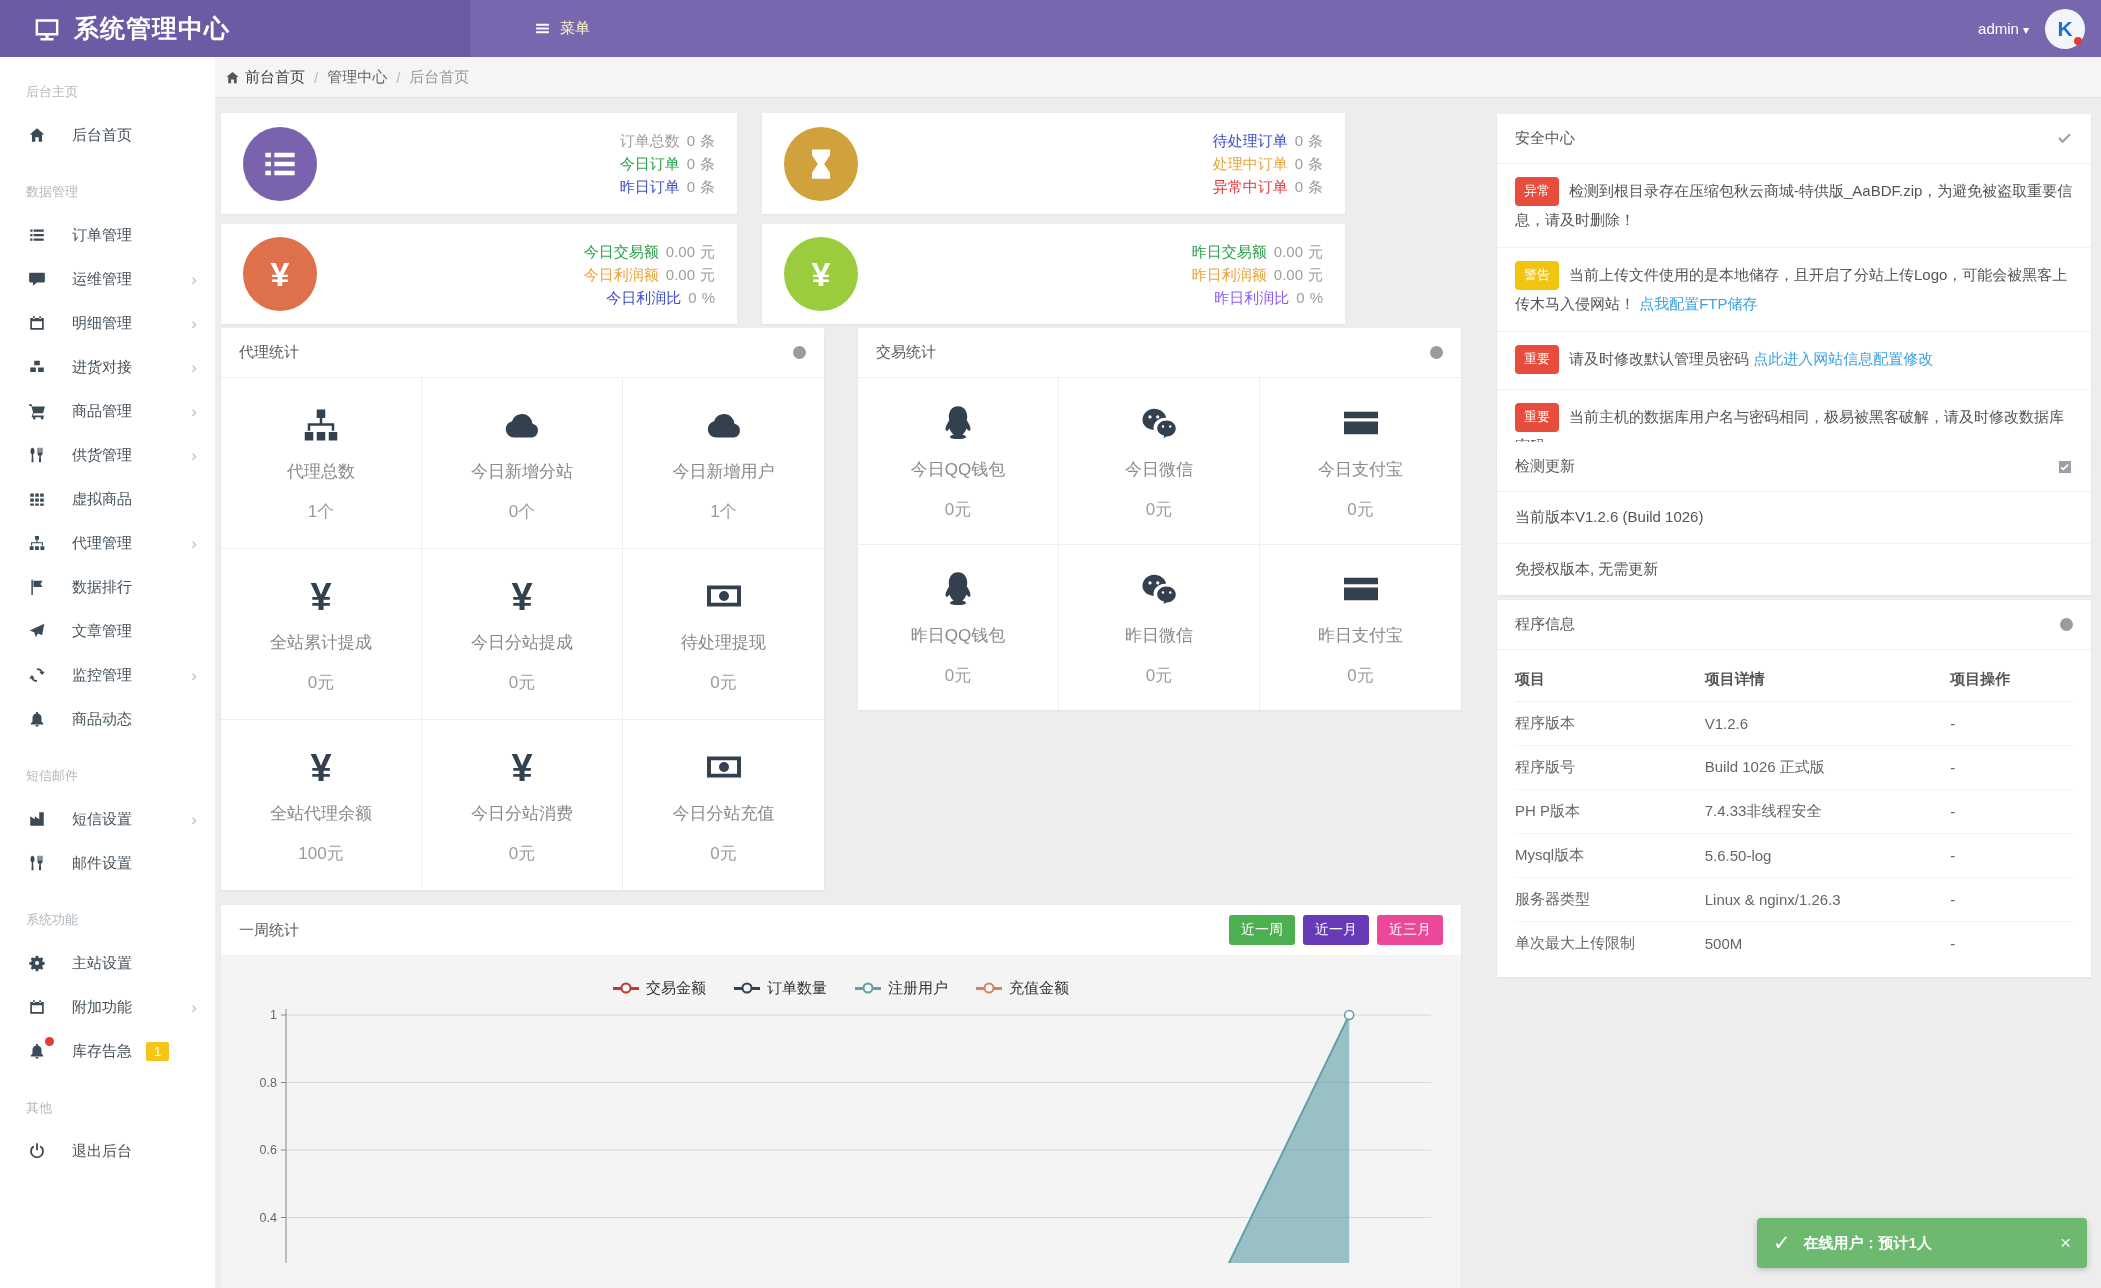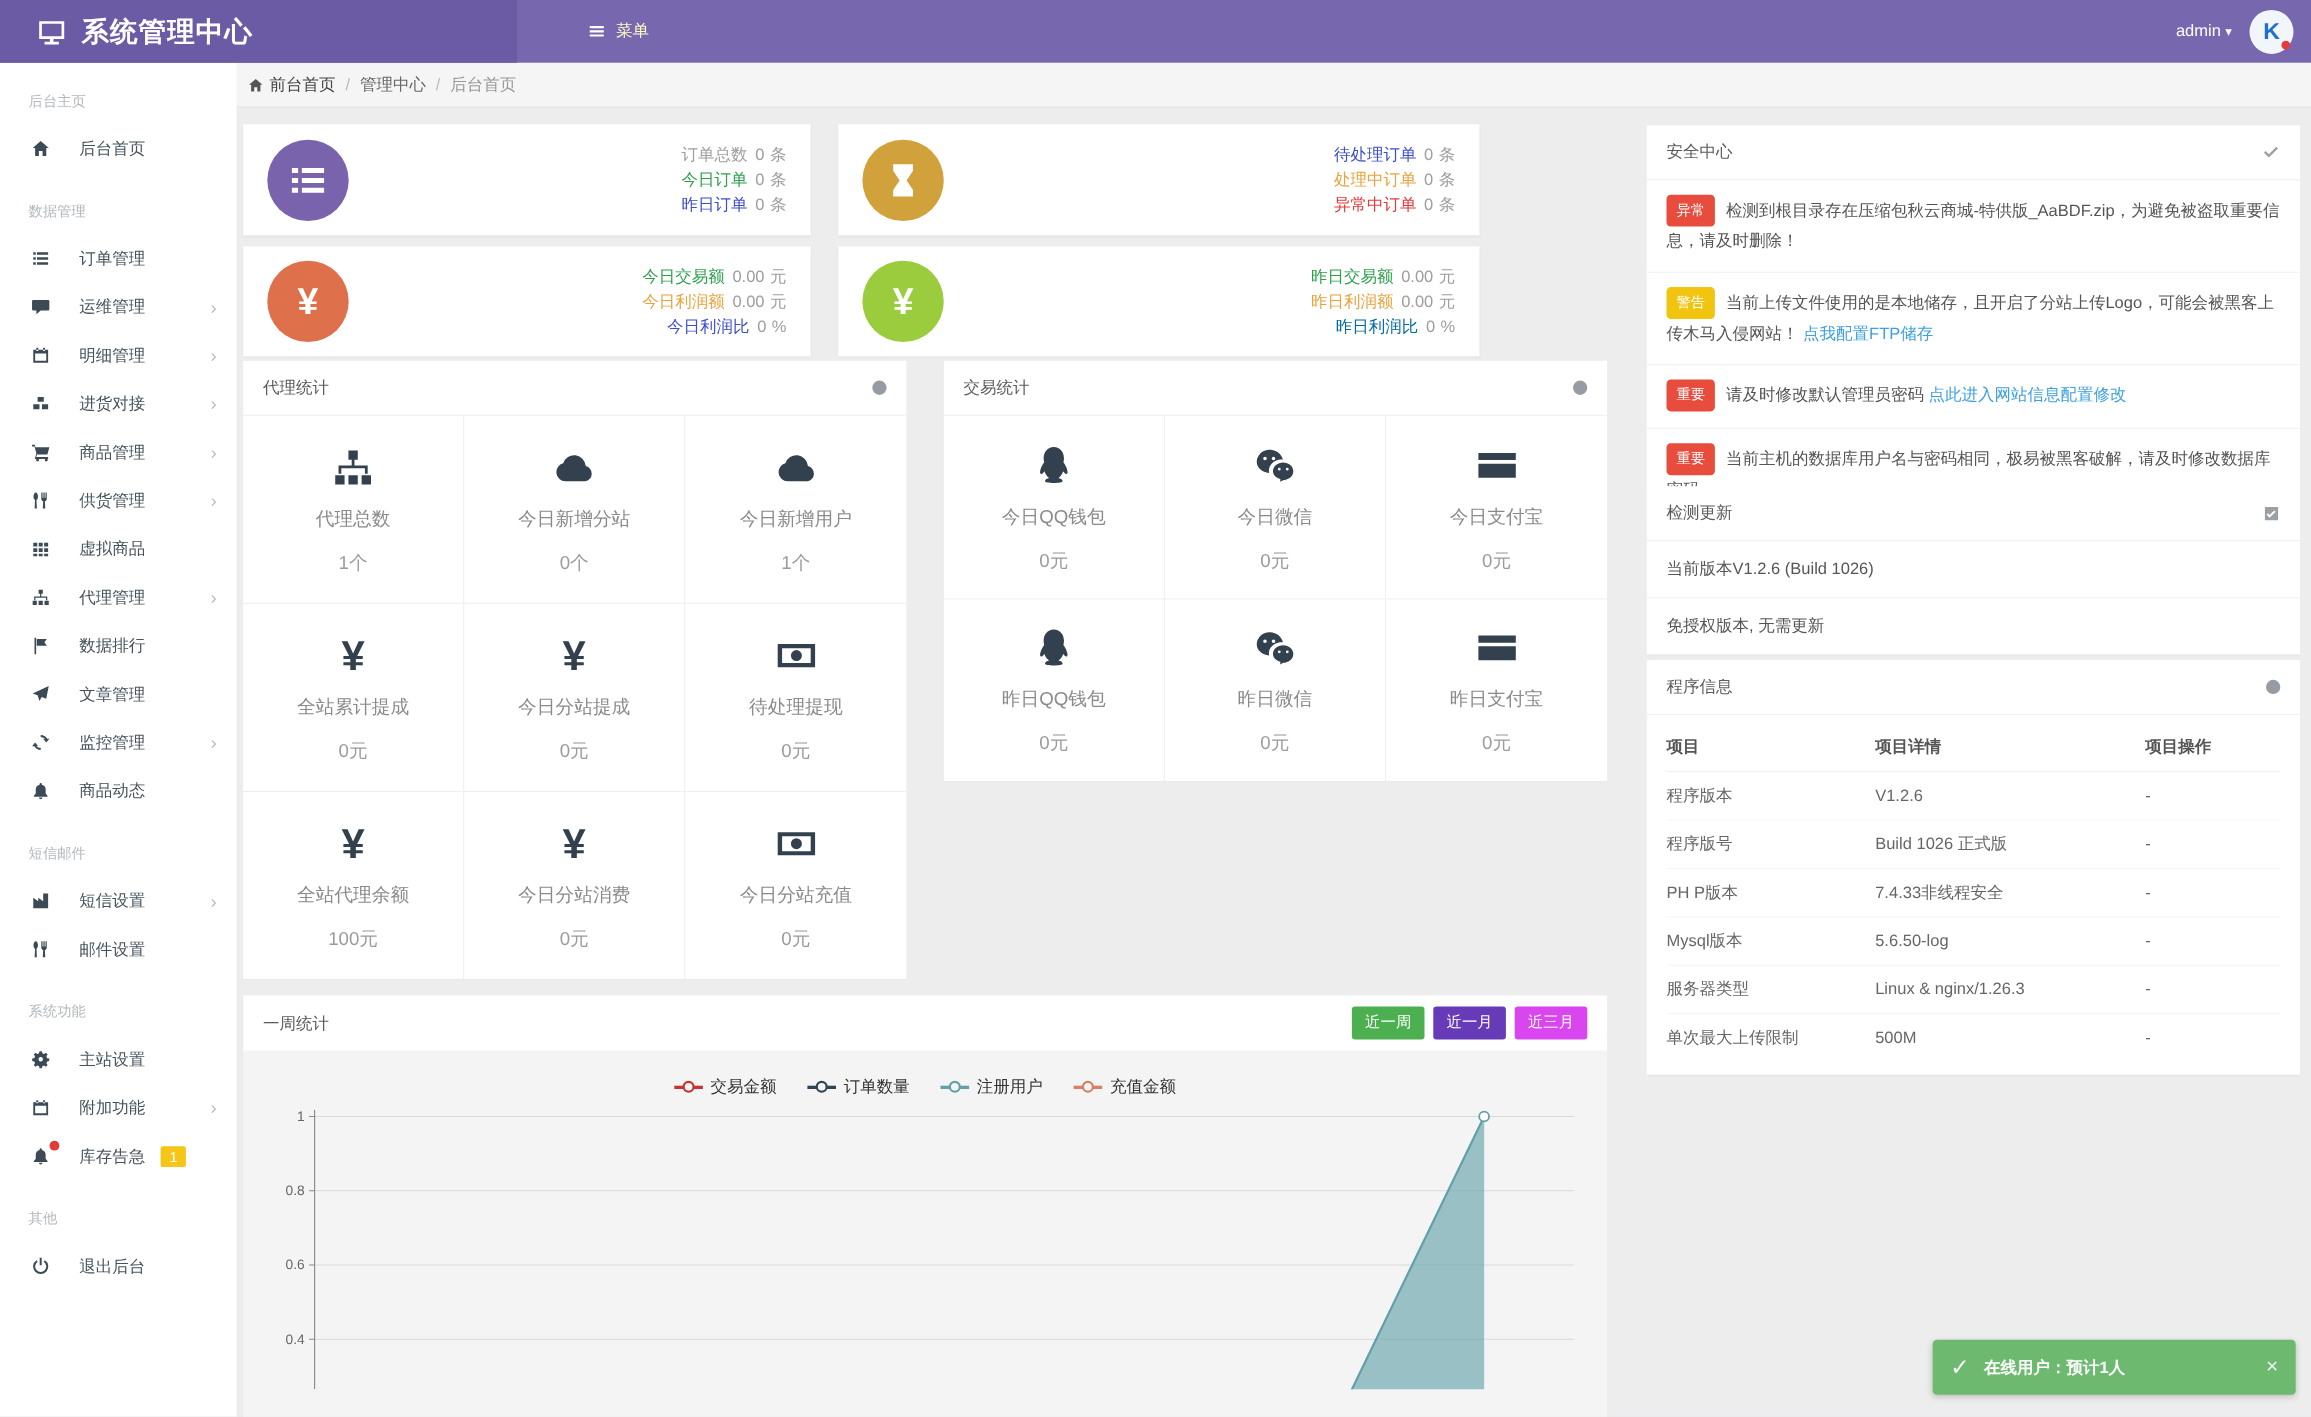--- a/index.html
+++ b/index.html
@@ -346,21 +346,21 @@
           <div><span class="lbl" style="color: rgb(61, 78, 201);">今日利润比</span><span class="val">0</span><span class="unit">%</span></div>
         </div>
       </div>
       <div class="panel abs stat-card" style="left: 762px; top: 224px; width: 583px; height: 100px;">
         <div class="circle" style="background: rgb(155, 204, 61);">
           <span class="yen-big">¥</span>
         </div>
         <div class="stat-lines">
           <div><span class="lbl" style="color: rgb(44, 160, 74); padding-left: 26px;">昨日交易额</span><span class="val">0.00</span><span class="unit">元</span></div>
           <div><span class="lbl" style="color: rgb(232, 163, 60);">昨日利润额</span><span class="val">0.00</span><span class="unit">元</span></div>
-          <div><span class="lbl" style="color: #0369a1;">昨日利润比</span><span class="val">0</span><span class="unit">%</span></div>
+          <div><span class="lbl" style="color: #8b5cf6;">昨日利润比</span><span class="val">0</span><span class="unit">%</span></div>
         </div>
       </div>
     </div>
 
   <section class="panel abs" style="left:221px;top:328px;width:603px;height:562px;">
     <div class="panel-hd">
       <span class="panel-title">代理统计</span>
       <span class="hd-dot"></span>
     </div>
     <div class="grid" id="agent-grid" style="height:512px;">
@@ -499,21 +499,21 @@
           </div>
           <div class="glabel">昨日支付宝</div>
           <div class="gvalue">0元</div>
         </div>
       </div>
   </section>
 
   <section class="panel abs" style="left:221px;top:905px;width:1240px;height:383px;">
     <div class="panel-hd" style="border-bottom:none;">
       <span class="panel-title">一周统计</span>
-      <span id="wk-buttons"><button class="wk-btn" style="background: rgb(76, 175, 80);">近一周</button><button class="wk-btn" style="background: rgb(103, 58, 183);">近一月</button><button class="wk-btn" style="background: #d946ef;">近三月</button></span>
+      <span id="wk-buttons"><button class="wk-btn" style="background: rgb(76, 175, 80);">近一周</button><button class="wk-btn" style="background: rgb(103, 58, 183);">近一月</button><button class="wk-btn" style="background: #ec4899;">近三月</button></span>
     </div>
     <div class="week-body">
       <div class="legend" id="wk-legend">
           <span class="leg-item">
             <span class="leg-mark" style="--c: #c23531;"></span>
             <span>交易金额</span>
           </span>
           <span class="leg-item">
             <span class="leg-mark" style="--c: #2f4554;"></span>
             <span>订单数量</span>

